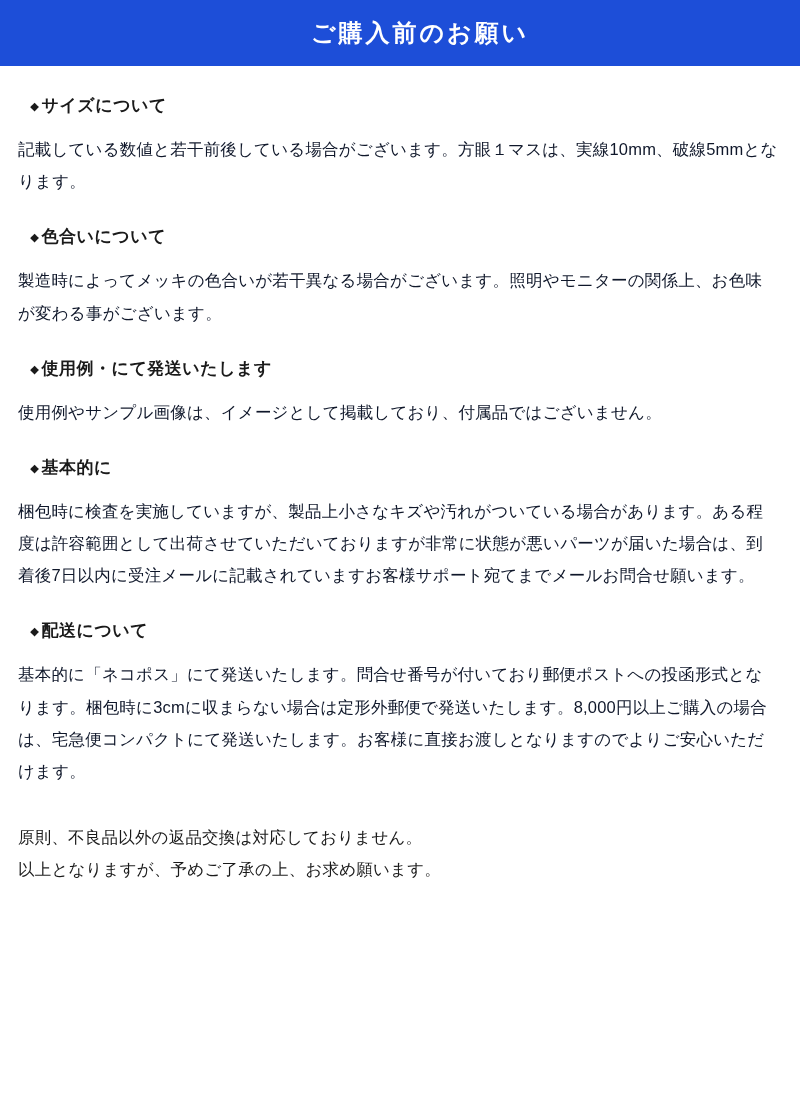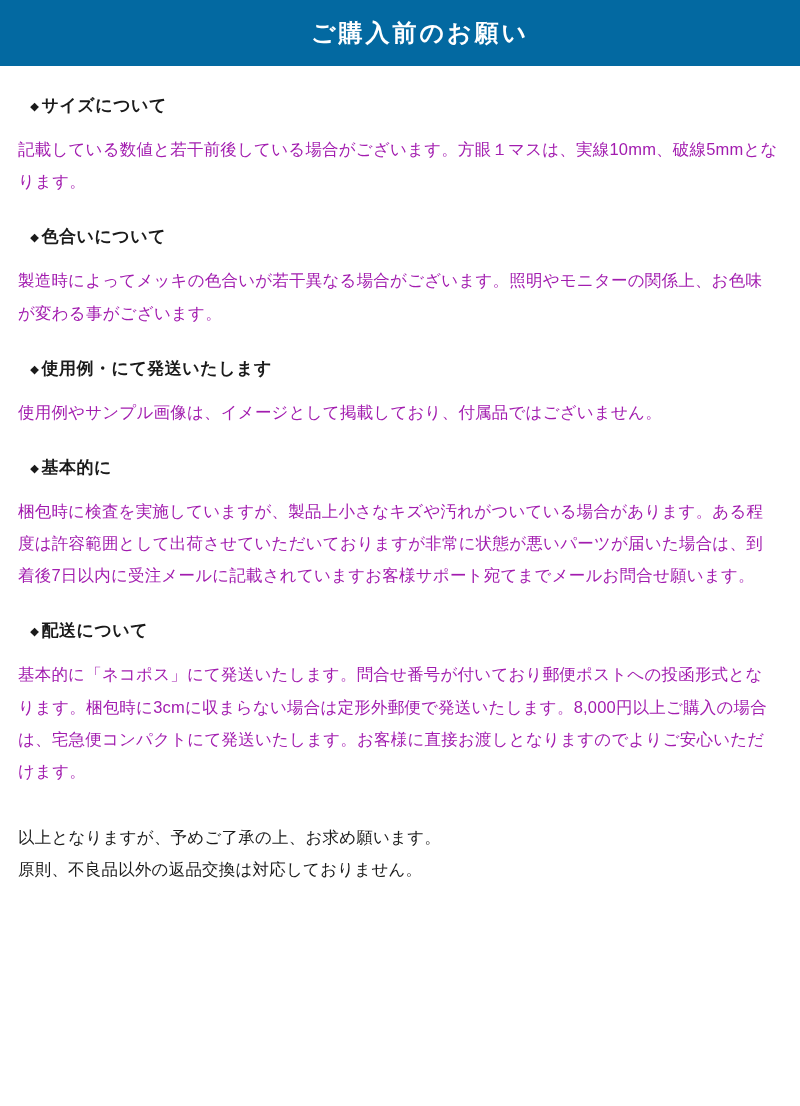--- a/index.html
+++ b/index.html
@@ -11,21 +11,21 @@
     width: 800px;
     min-height: 1106px;
     font-family: "Liberation Sans", "DejaVu Sans", sans-serif;
     color: #1a1a1a;
   }
   .page {
     width: 800px;
     position: relative;
   }
   .header-band {
-    background: #0369a1;
+    background: #1d4ed8;
     height: 66px;
     display: flex;
     align-items: center;
     justify-content: center;
     padding-left: 40px;
   }
   .header-title {
     color: #ffffff;
     font-size: 24px;
     font-weight: bold;
@@ -46,21 +46,21 @@
     font-family: Liberation Mono, monospace;
   }
   .section-heading .diamond {
     color: #1a1a1a;
     font-size: 15px;
     margin-right: 2px;
   }
   .section-body {
     font-size: 16.5px;
     line-height: 1.95;
-    color: #a21caf;
+    color: #0f172a;
     margin: 16px 4px 0 0;
     letter-spacing: 0.2px;
   }
   .closing {
     margin-top: 34px;
   }
   .closing p {
     font-size: 16.5px;
     line-height: 1.95;
     margin: 0;
@@ -113,19 +113,19 @@
       <div class="section-heading">
         <span class="diamond">◆</span><span>配送について</span>
       </div>
     </div>
 
     <div class="section">
       <p class="section-body">基本的に「ネコポス」にて発送いたします。問合せ番号が付いており郵便ポストへの投函形式となります。梱包時に3cmに収まらない場合は定形外郵便で発送いたします。8,000円以上ご購入の場合は、宅急便コンパクトにて発送いたします。お客様に直接お渡しとなりますのでよりご安心いただけます。</p>
     </div>
 
     <div class="closing">
+      <p>原則、不良品以外の返品交換は対応しておりません。</p>
       <p>以上となりますが、予めご了承の上、お求め願います。</p>
-      <p>原則、不良品以外の返品交換は対応しておりません。</p>
     </div>
 
     <div class="spacer-bottom"></div>
   </div>
 </div>
 
 </body></html>

